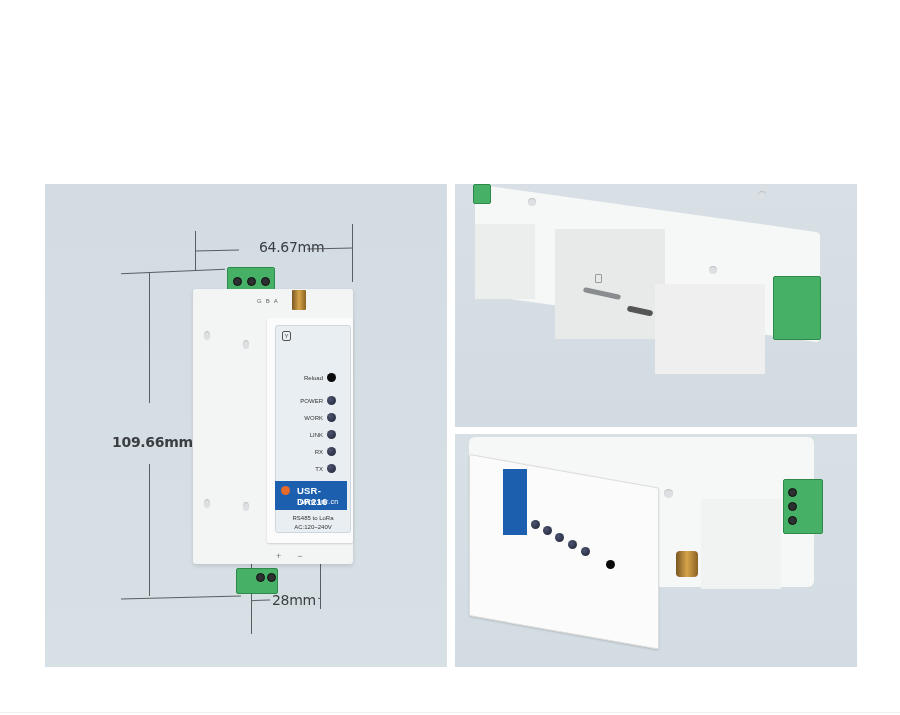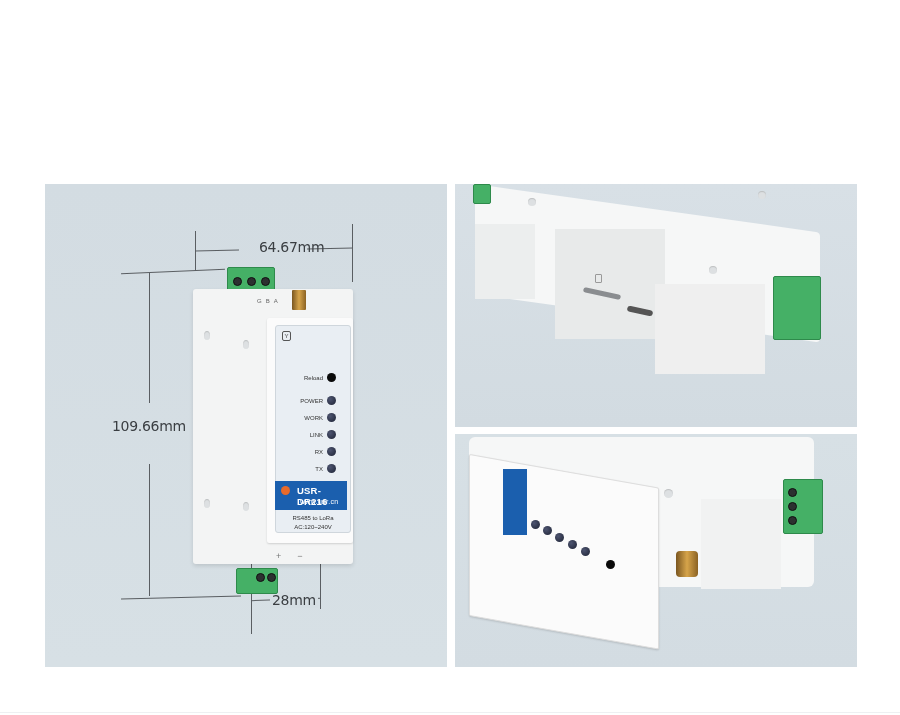--- a/index.html
+++ b/index.html
@@ -46,21 +46,21 @@
   <div class="dline" style="left:150px;top:47px;width:1px;height:40px;"></div>
   <div class="dline" style="left:307px;top:40px;width:1px;height:58px;"></div>
   <div class="dline" style="left:150px;top:66px;width:44px;height:1px;transform:rotate(-1.2deg);"></div>
   <div class="dline" style="left:262px;top:64px;width:46px;height:1px;transform:rotate(-1.2deg);"></div>
   <div class="dtext" style="left:214px;top:55px;">64.67mm</div>
 
   <div class="dline" style="left:76px;top:87px;width:104px;height:1px;transform:rotate(-2.5deg);"></div>
   <div class="dline" style="left:76px;top:413px;width:120px;height:1px;transform:rotate(-1.5deg);"></div>
   <div class="dline" style="left:104px;top:89px;width:1px;height:130px;"></div>
   <div class="dline" style="left:104px;top:280px;width:1px;height:132px;"></div>
-  <div class="dtext" style="left:67px;top:234px;">109.66mm</div>
+  <div class="dtext" style="left:67px;top:250px;font-weight:bold;">109.66mm</div>
 
   <div class="dline" style="left:206px;top:372px;width:1px;height:78px;"></div>
   <div class="dline" style="left:275px;top:370px;width:1px;height:55px;"></div>
   <div class="dline" style="left:206px;top:415px;width:70px;height:1px;transform:rotate(-2deg);"></div>
   <div class="dtext" style="left:225px;top:408px;background:#d5dee3;padding:0 2px;">28mm</div>
 
   <div class="terminal" style="left:182px;top:83px;width:48px;height:24px;">
     <div class="screw" style="left:5px;top:9px;"></div>
     <div class="screw" style="left:19px;top:9px;"></div>
     <div class="screw" style="left:33px;top:9px;"></div>

